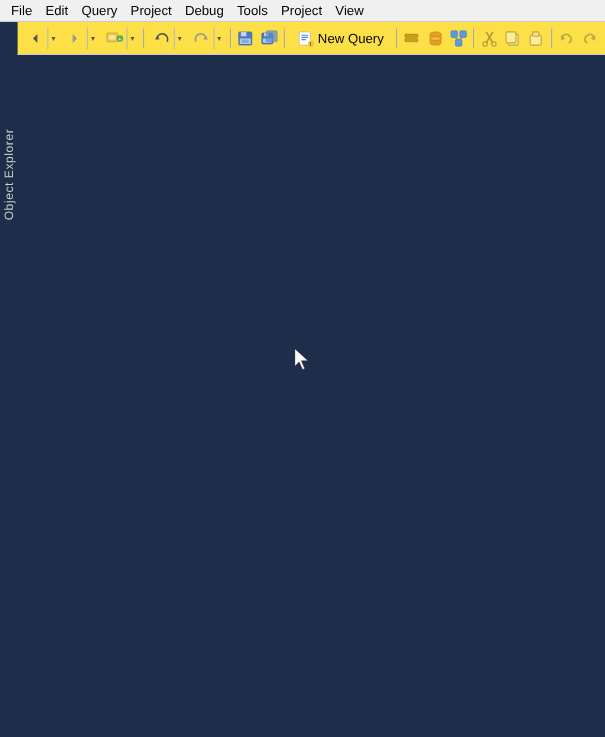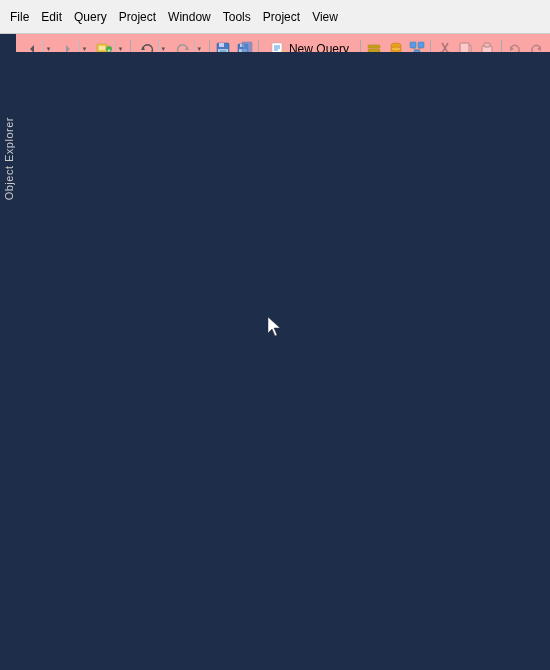--- a/index.html
+++ b/index.html
@@ -9,37 +9,37 @@
       background: #1e2d4a;
       font-family: 'Segoe UI', Tahoma, sans-serif;
       font-size: 12px;
       color: #000;
       overflow: hidden;
     }
 
     
     .menubar {
       background: #f0f0f0;
-      height: 34px;
+      height: 20px;
       display: flex;
       align-items: center;
       padding: 0 4px;
       border-bottom: 1px solid #ccc;
     }
     .menu-item {
       padding: 2px 6px;
       cursor: pointer;
       font-size: 12px;
       color: #000;
       white-space: nowrap;
     }
 
     
     .toolbar {
-      background: #fca5a5;
+      background: #fde047;
       height: 30px;
       display: flex;
       align-items: center;
       padding: 0 4px;
       gap: 2px;
       border-bottom: 1px solid #ccc;
       margin-left: 16px;
     }
     .toolbar-btn {
       display: flex;
@@ -146,21 +146,21 @@
     }
   </style>
 </head>
 <body>
 
 <div class="menubar">
   <span class="menu-item">File</span>
   <span class="menu-item">Edit</span>
   <span class="menu-item">Query</span>
   <span class="menu-item">Project</span>
-  <span class="menu-item">Window</span>
+  <span class="menu-item">Debug</span>
   <span class="menu-item">Tools</span>
   <span class="menu-item">Project</span>
   <span class="menu-item">View</span>
 </div>
 
 <div class="toolbar">
 
   <div class="btn-with-arrow">
     <div class="main-part">
       <svg class="icon-svg" viewBox="0 0 16 16" fill="none">

